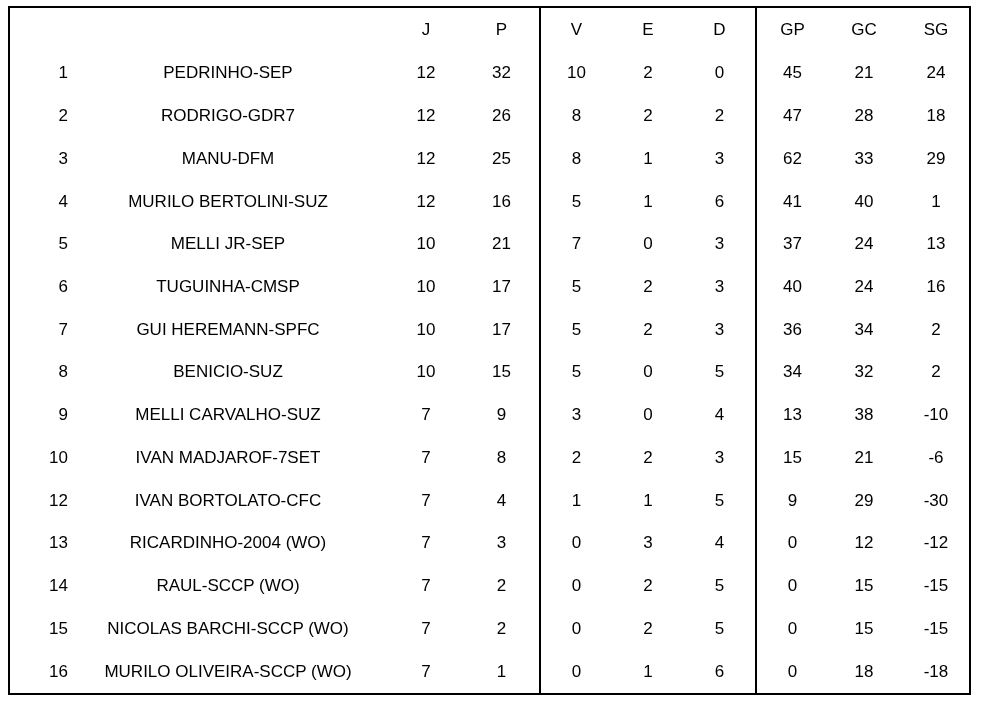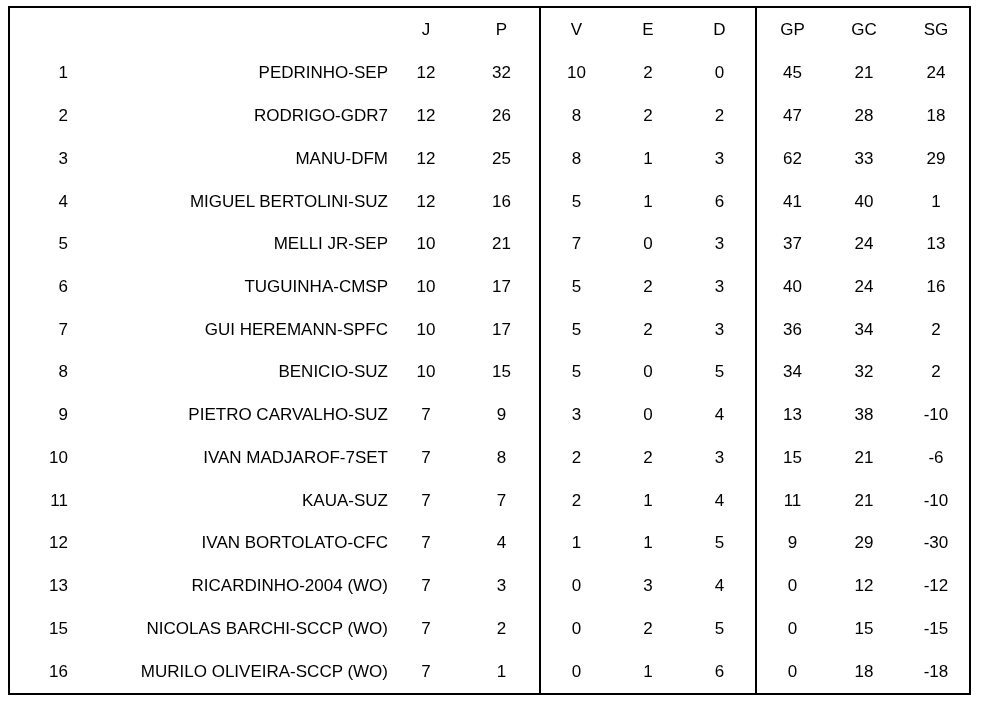--- a/index.html
+++ b/index.html
@@ -57,21 +57,21 @@
   col.c-gp    { width: 72px; }
   col.c-gc    { width: 72px; }
   col.c-sg    { width: 72px; }
 
   .cell-pos {
     text-align: right;
     padding-right: 16px;
     font-size: 17px;
   }
   .cell-team {
-    text-align: right;
+    text-align: center;
     padding-left: 10px;
     font-size: 17px;
   }
   .cell-num {
     text-align: center;
     font-size: 17px;
   }
   .hdr {
     text-align: center;
     font-size: 17px;
@@ -150,21 +150,21 @@
           <td class="cell-num">25</td>
           <td class="cell-num sep-left">8</td>
           <td class="cell-num">1</td>
           <td class="cell-num">3</td>
           <td class="cell-num sep-left">62</td>
           <td class="cell-num">33</td>
           <td class="cell-num">29</td>
         </tr>
         <tr class="row">
           <td class="cell-pos">4</td>
-          <td class="cell-team">MIGUEL BERTOLINI-SUZ</td>
+          <td class="cell-team">MURILO BERTOLINI-SUZ</td>
           <td class="cell-num">12</td>
           <td class="cell-num">16</td>
           <td class="cell-num sep-left">5</td>
           <td class="cell-num">1</td>
           <td class="cell-num">6</td>
           <td class="cell-num sep-left">41</td>
           <td class="cell-num">40</td>
           <td class="cell-num">1</td>
         </tr>
         <tr class="row">
@@ -210,21 +210,21 @@
           <td class="cell-num">15</td>
           <td class="cell-num sep-left">5</td>
           <td class="cell-num">0</td>
           <td class="cell-num">5</td>
           <td class="cell-num sep-left">34</td>
           <td class="cell-num">32</td>
           <td class="cell-num">2</td>
         </tr>
         <tr class="row">
           <td class="cell-pos">9</td>
-          <td class="cell-team">PIETRO CARVALHO-SUZ</td>
+          <td class="cell-team">MELLI CARVALHO-SUZ</td>
           <td class="cell-num">7</td>
           <td class="cell-num">9</td>
           <td class="cell-num sep-left">3</td>
           <td class="cell-num">0</td>
           <td class="cell-num">4</td>
           <td class="cell-num sep-left">13</td>
           <td class="cell-num">38</td>
           <td class="cell-num">-10</td>
         </tr>
         <tr class="row">
@@ -233,32 +233,20 @@
           <td class="cell-num">7</td>
           <td class="cell-num">8</td>
           <td class="cell-num sep-left">2</td>
           <td class="cell-num">2</td>
           <td class="cell-num">3</td>
           <td class="cell-num sep-left">15</td>
           <td class="cell-num">21</td>
           <td class="cell-num">-6</td>
         </tr>
         <tr class="row">
-          <td class="cell-pos">11</td>
-          <td class="cell-team">KAUA-SUZ</td>
-          <td class="cell-num">7</td>
-          <td class="cell-num">7</td>
-          <td class="cell-num sep-left">2</td>
-          <td class="cell-num">1</td>
-          <td class="cell-num">4</td>
-          <td class="cell-num sep-left">11</td>
-          <td class="cell-num">21</td>
-          <td class="cell-num">-10</td>
-        </tr>
-        <tr class="row">
           <td class="cell-pos">12</td>
           <td class="cell-team">IVAN BORTOLATO-CFC</td>
           <td class="cell-num">7</td>
           <td class="cell-num">4</td>
           <td class="cell-num sep-left">1</td>
           <td class="cell-num">1</td>
           <td class="cell-num">5</td>
           <td class="cell-num sep-left">9</td>
           <td class="cell-num">29</td>
           <td class="cell-num">-30</td>
@@ -267,20 +255,32 @@
           <td class="cell-pos">13</td>
           <td class="cell-team">RICARDINHO-2004 (WO)</td>
           <td class="cell-num">7</td>
           <td class="cell-num">3</td>
           <td class="cell-num sep-left">0</td>
           <td class="cell-num">3</td>
           <td class="cell-num">4</td>
           <td class="cell-num sep-left">0</td>
           <td class="cell-num">12</td>
           <td class="cell-num">-12</td>
+        </tr>
+        <tr class="row">
+          <td class="cell-pos">14</td>
+          <td class="cell-team">RAUL-SCCP (WO)</td>
+          <td class="cell-num">7</td>
+          <td class="cell-num">2</td>
+          <td class="cell-num sep-left">0</td>
+          <td class="cell-num">2</td>
+          <td class="cell-num">5</td>
+          <td class="cell-num sep-left">0</td>
+          <td class="cell-num">15</td>
+          <td class="cell-num">-15</td>
         </tr>
         <tr class="row">
           <td class="cell-pos">15</td>
           <td class="cell-team">NICOLAS BARCHI-SCCP (WO)</td>
           <td class="cell-num">7</td>
           <td class="cell-num">2</td>
           <td class="cell-num sep-left">0</td>
           <td class="cell-num">2</td>
           <td class="cell-num">5</td>
           <td class="cell-num sep-left">0</td>

